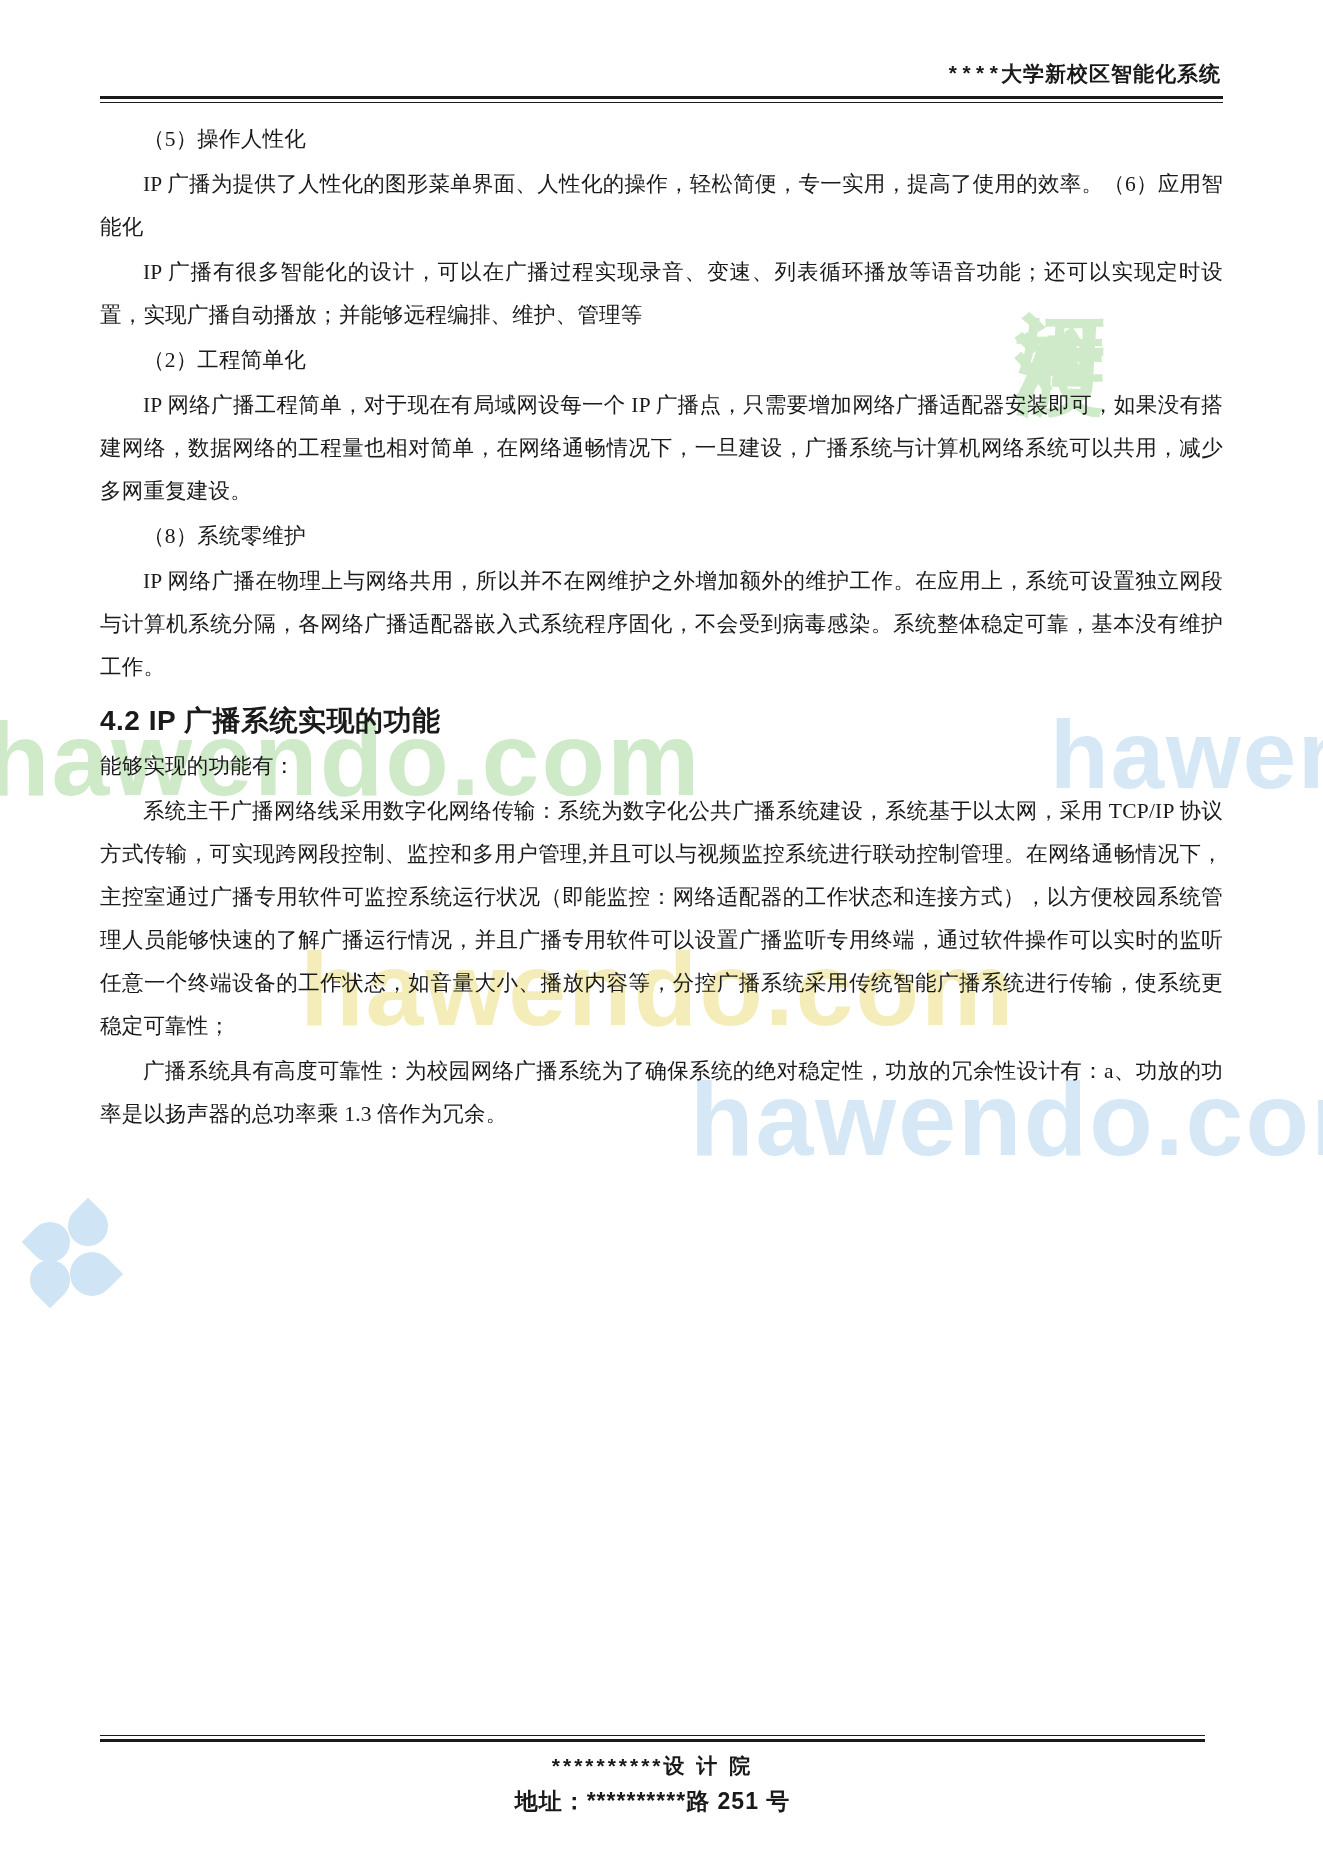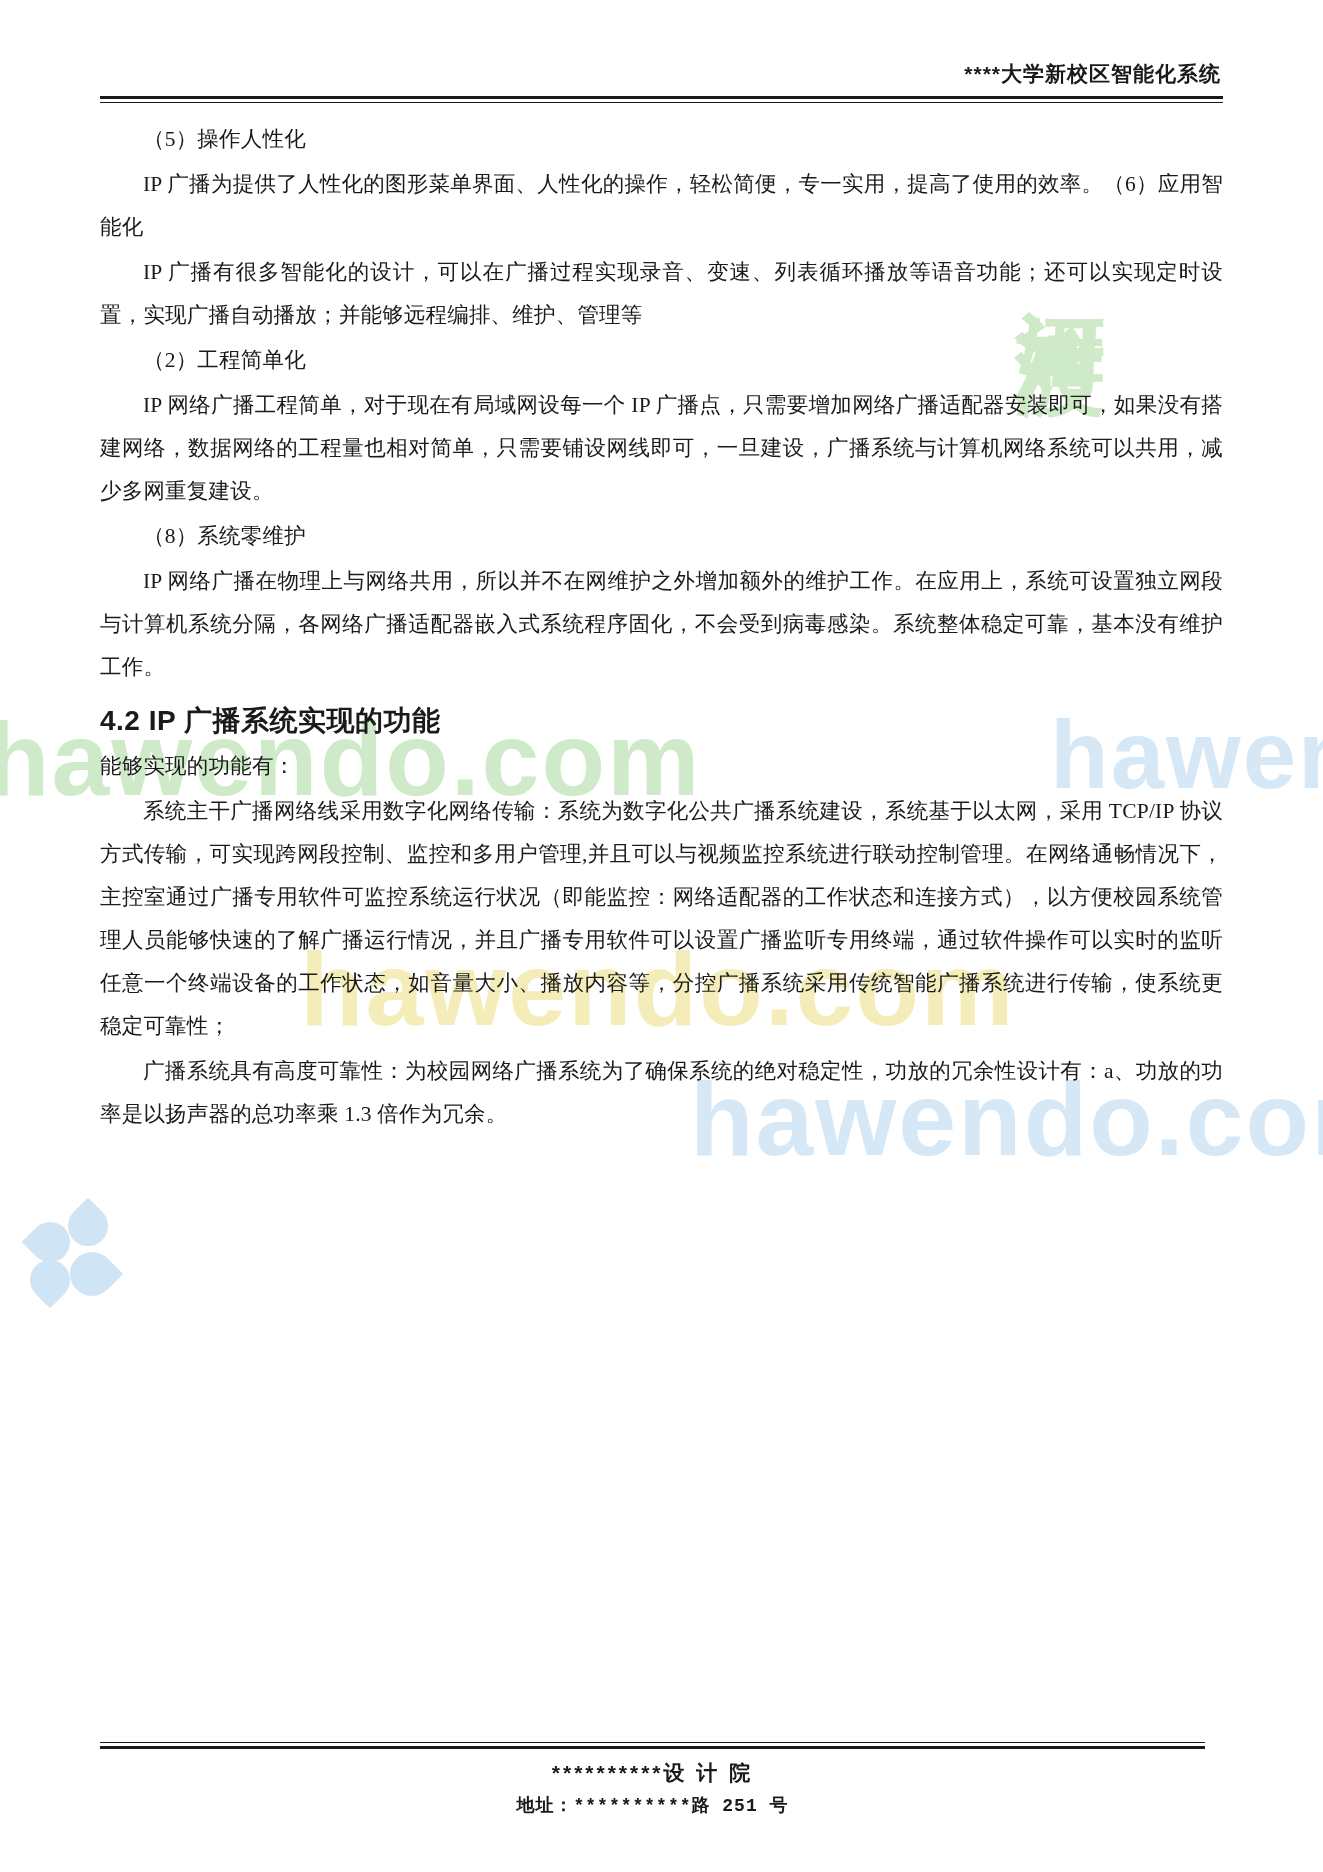--- a/index.html
+++ b/index.html
@@ -64,21 +64,21 @@
 
   
   .header {
     position: absolute;
     left: 100px;
     right: 100px;
     top: 60px;
   }
   .header-title {
     text-align: right;
-    font-family: Liberation Sans, sans-serif;
+    font-family: Liberation Mono, monospace;
     font-weight: 700;
     font-size: 21px;
     letter-spacing: 1px;
     color: #1a1a1a;
     padding-right: 2px;
   }
   .header-rule {
     margin-top: 8px;
     border-top: 3px solid #1a1a1a;
     border-bottom: 1px solid #1a1a1a;
@@ -124,23 +124,23 @@
     height: 3px;
     margin-bottom: 10px;
   }
   .footer-org {
     font-family: "Liberation Sans", sans-serif;
     font-weight: 700;
     font-size: 21px;
     letter-spacing: 3px;
   }
   .footer-addr {
-    font-family: Liberation Mono, monospace;
+    font-family: Liberation Sans, sans-serif;
     font-weight: 700;
-    font-size: 18px;
+    font-size: 23px;
     letter-spacing: 1px;
     margin-top: 6px;
   }
 </style>
 </head>
 <body>
 
 <div class="page">
 
   <div class="wm wm-green wm1">hawendo.com</div>
@@ -158,21 +158,21 @@
   <div class="header">
     <div class="header-title">****大学新校区智能化系统</div>
     <div class="header-rule"></div>
   </div>
 
   <div class="content">
     <p class="ind">（5）操作人性化</p>
     <p class="ind">IP 广播为提供了人性化的图形菜单界面、人性化的操作，轻松简便，专一实用，提高了使用的效率。（6）应用智能化</p>
     <p class="ind">IP 广播有很多智能化的设计，可以在广播过程实现录音、变速、列表循环播放等语音功能；还可以实现定时设置，实现广播自动播放；并能够远程编排、维护、管理等</p>
     <p class="ind">（2）工程简单化</p>
-    <p class="ind">IP 网络广播工程简单，对于现在有局域网设每一个 IP 广播点，只需要增加网络广播适配器安装即可，如果没有搭建网络，数据网络的工程量也相对简单，只需要铺设网线即可，一旦建设，广播系统与计算机网络系统可以共用，减少多网重复建设。</p>
+    <p class="ind">IP 网络广播工程简单，对于现在有局域网设每一个 IP 广播点，只需要增加网络广播适配器安装即可，如果没有搭建网络，数据网络的工程量也相对简单，在网络通畅情况下，一旦建设，广播系统与计算机网络系统可以共用，减少多网重复建设。</p>
     <p class="ind">（8）系统零维护</p>
     <p class="ind">IP 网络广播在物理上与网络共用，所以并不在网维护之外增加额外的维护工作。在应用上，系统可设置独立网段与计算机系统分隔，各网络广播适配器嵌入式系统程序固化，不会受到病毒感染。系统整体稳定可靠，基本没有维护工作。</p>
 
     <div class="h2">4.2  IP 广播系统实现的功能</div>
 
     <p>能够实现的功能有：</p>
     <p class="ind">系统主干广播网络线采用数字化网络传输：系统为数字化公共广播系统建设，系统基于以太网，采用 TCP/IP 协议方式传输，可实现跨网段控制、监控和多用户管理,并且可以与视频监控系统进行联动控制管理。在网络通畅情况下，主控室通过广播专用软件可监控系统运行状况（即能监控：网络适配器的工作状态和连接方式），以方便校园系统管理人员能够快速的了解广播运行情况，并且广播专用软件可以设置广播监听专用终端，通过软件操作可以实时的监听任意一个终端设备的工作状态，如音量大小、播放内容等，分控广播系统采用传统智能广播系统进行传输，使系统更稳定可靠性；</p>
     <p class="ind">广播系统具有高度可靠性：为校园网络广播系统为了确保系统的绝对稳定性，功放的冗余性设计有：a、功放的功率是以扬声器的总功率乘 1.3 倍作为冗余。</p>
   </div>
 

